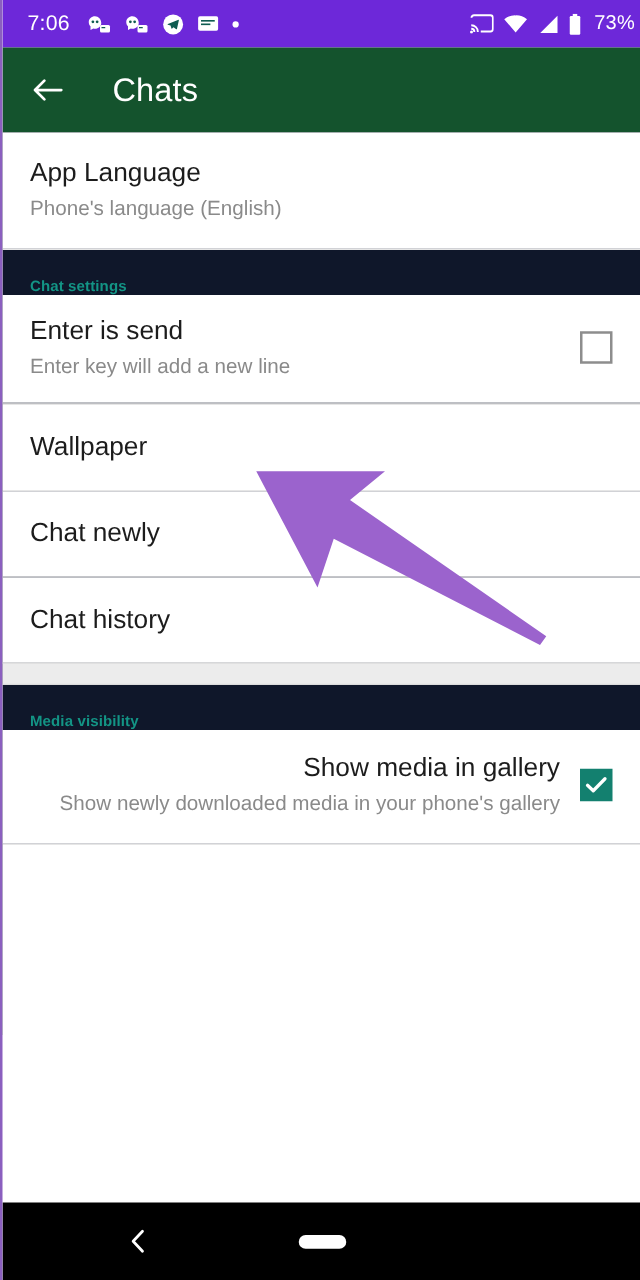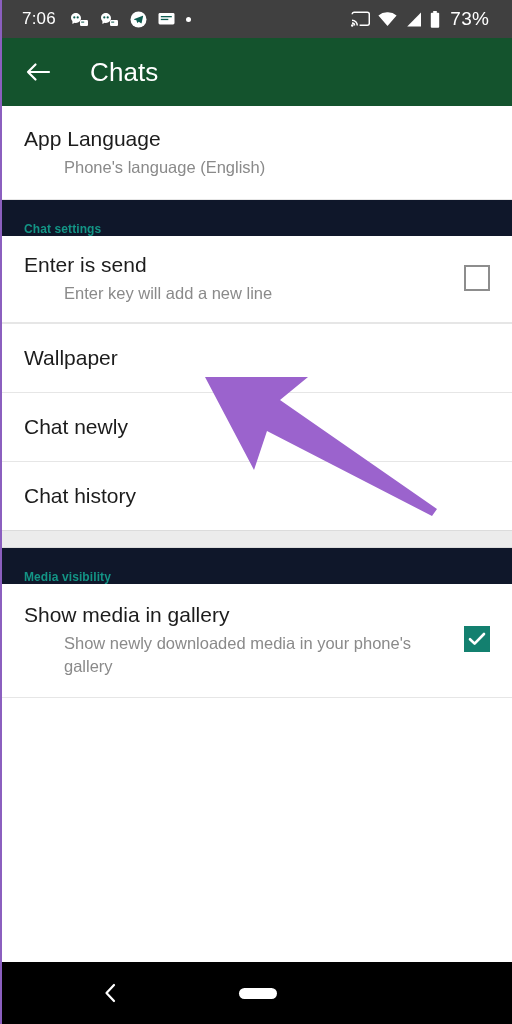--- a/index.html
+++ b/index.html
@@ -20,24 +20,24 @@
     height: 1024px;
     box-sizing: border-box;
     border-left: 2px solid #8B5FBF;
     background: #ffffff;
     overflow: hidden;
   }
 
   
   .status-bar {
     height: 38px;
-    background: #404040;
-    display: flex;
-    align-items: center;
-    padding: 0 23px 0 20px;
+    background: #6d28d9;
+    display: flex;
+    align-items: center;
+    padding: 0 4px 0 20px;
     box-sizing: border-box;
     color: #ffffff;
   }
   .status-clock {
     font-size: 17px;
     letter-spacing: .2px;
     margin-right: 14px;
   }
   .status-left-icons {
     display: flex;
@@ -51,21 +51,21 @@
     gap: 8px;
   }
   .sicon { display: block; }
   .dot-icon {
     width: 5px; height: 5px;
     border-radius: 50%;
     background: #ffffff;
     display: block;
   }
   .battery-pct {
-    font-size: 19px;
+    font-size: 16px;
     letter-spacing: .2px;
     margin-left: 2px;
   }
 
   
   .app-bar {
     height: 68px;
     background: #14532d;
     display: flex;
     align-items: center;
@@ -97,21 +97,20 @@
   .row-title {
     font-size: 21px;
     color: #1c1c1c;
     line-height: 1.25;
   }
   .row-sub {
     font-size: 16.5px;
     color: #8a8a8a;
     line-height: 1.35;
     margin-top: 4px;
-    margin-left: 40px;
   }
   .divider {
     height: 1px;
     background: #e6e6e6;
     margin: 0;
   }
   .band {
     height: 18px;
     background: #ececec;
     border-top: 1px solid #dcdcdc;
@@ -124,21 +123,21 @@
     color: #139485;
     padding: 22px 22px 0 22px;
     letter-spacing: .1px;
   }
 
   
   .row-language { padding-top: 20px; padding-bottom: 20px; }
   .row-enter { padding-top: 16px; padding-bottom: 18px; }
   .row-font { padding-top: 20px; padding-bottom: 22px; }
   .row-simple { height: 68px; }
-  .row-media { padding-top: 18px; padding-bottom: 20px; }
+  .row-media { padding-top: 18px; padding-bottom: 20px; text-align: right; }
   .row-empty { height: 152px; }
 
   
   .cb {
     width: 26px; height: 26px;
     flex: none;
     margin-left: 16px;
     box-sizing: border-box;
   }
   .cb-off {

